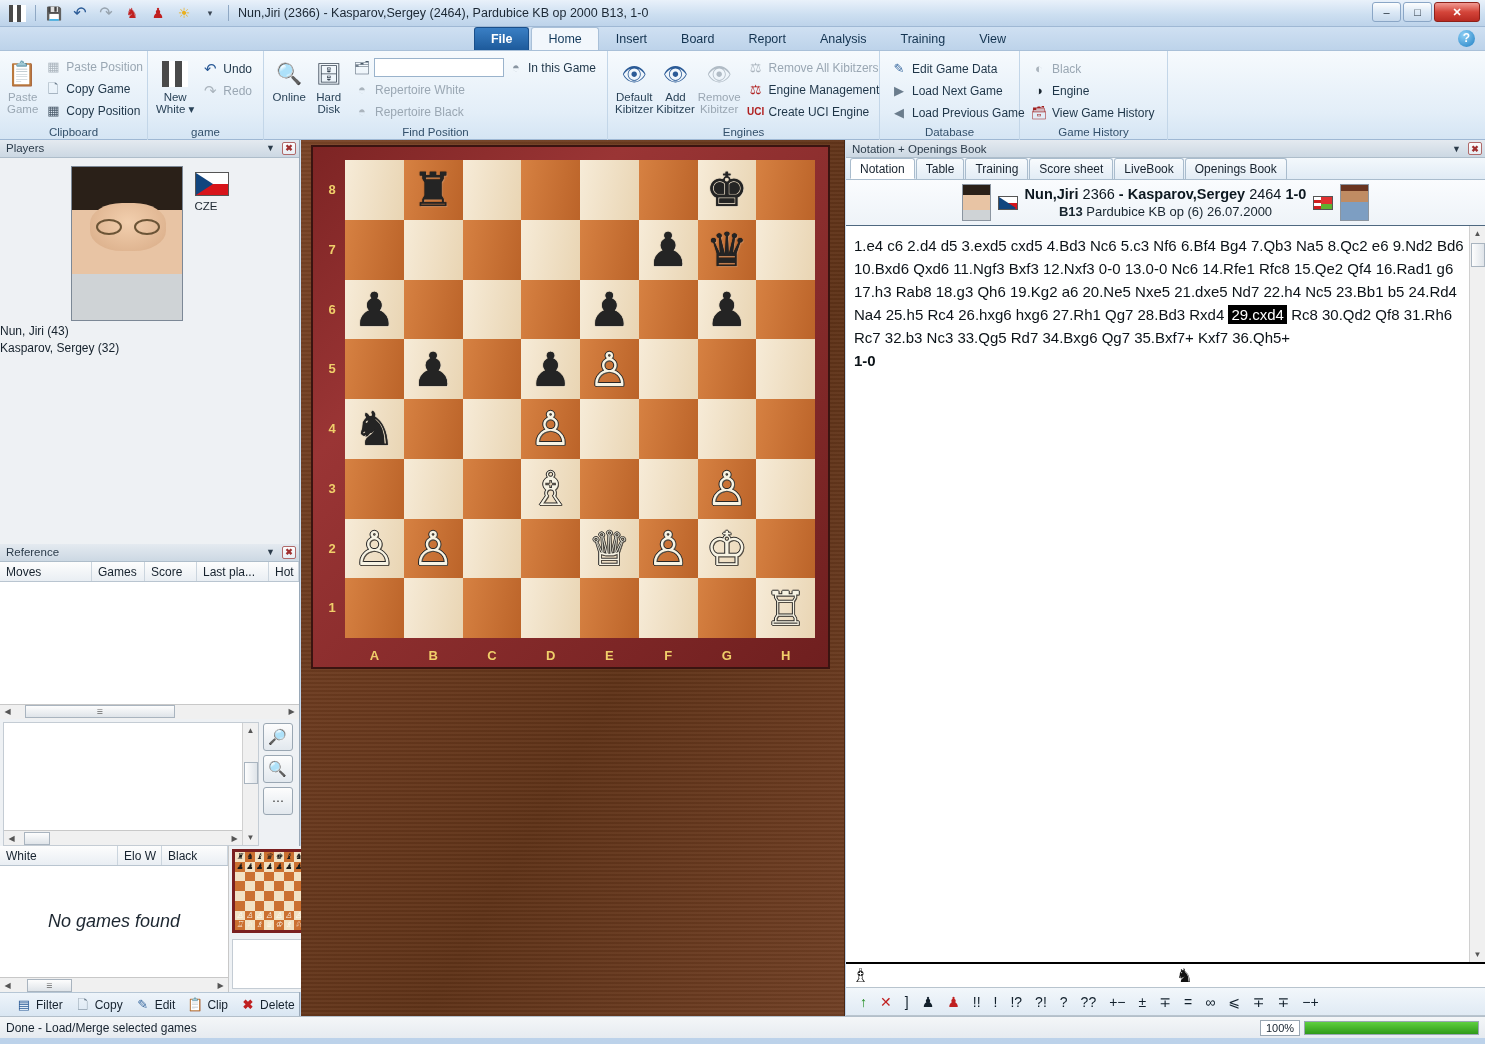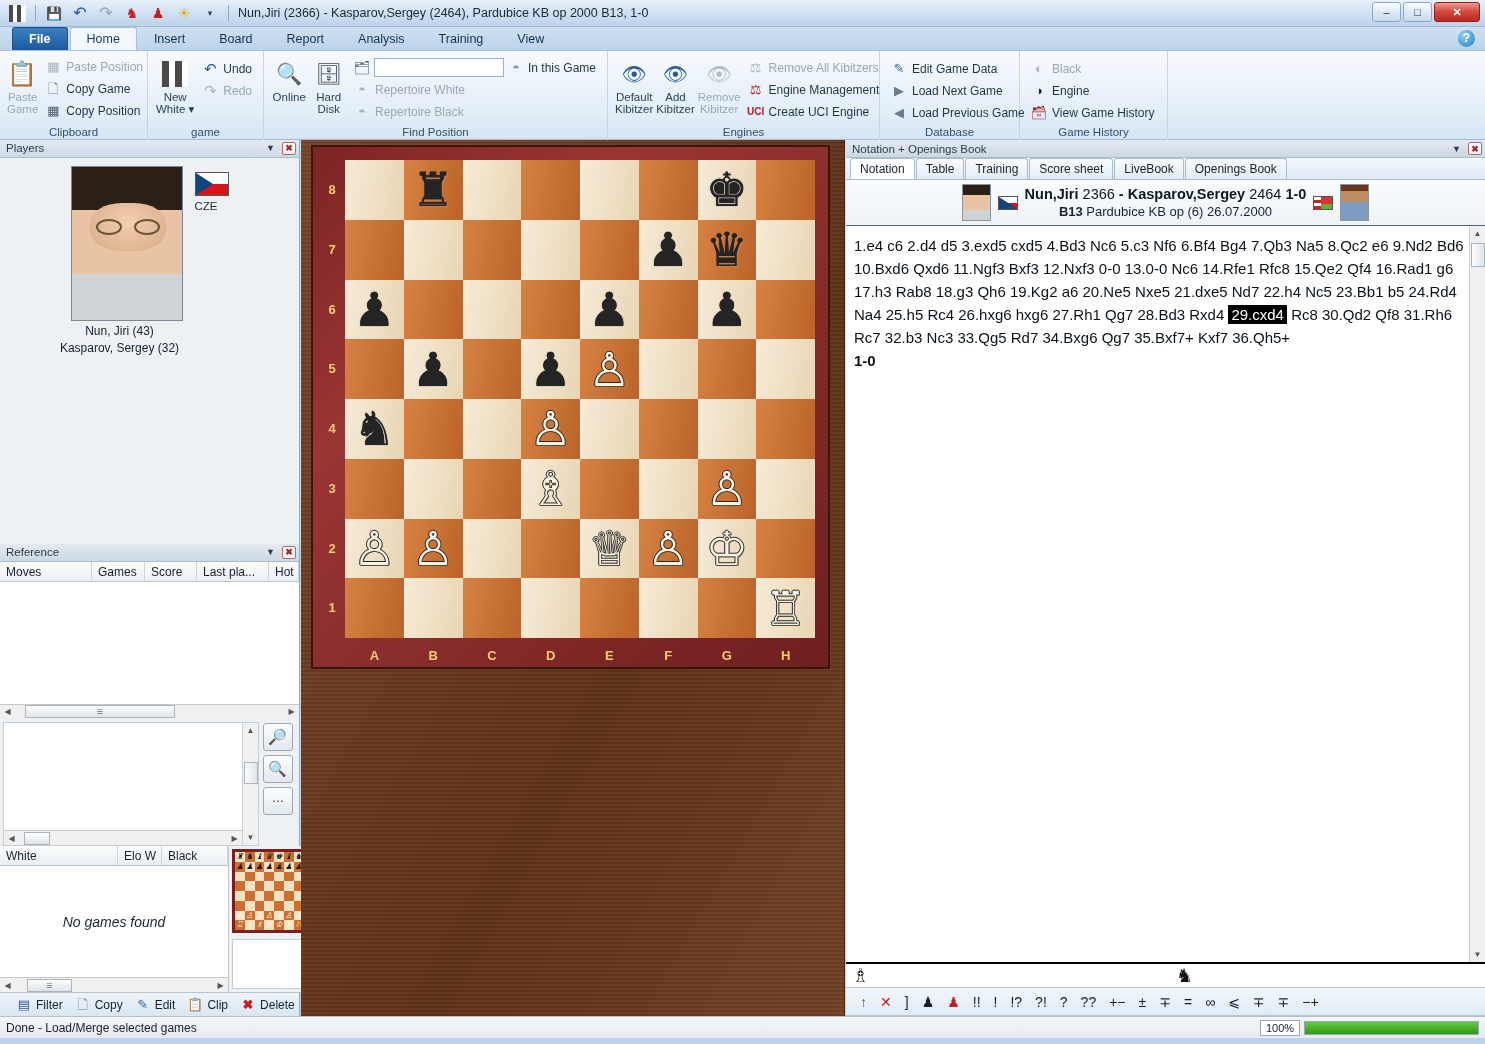--- a/index.html
+++ b/index.html
@@ -46,20 +46,21 @@
     background: linear-gradient(#f19a92, #d4453a 50%, #b82a22);
     border-color: #8e211a; color: #fff; font-weight: bold;
   }
 
   
   .ribbon-tabs {
     position: absolute; left: 0; top: 27px; width: 1485px; height: 24px;
     background: linear-gradient(#cfe0f2, #bdd3ea);
     display: flex; align-items: flex-end; padding-left: 12px;
     border-bottom: 1px solid #a9c0d8;
+    justify-content: center;
   }
   .rtab {
     height: 23px; padding: 0 16px; display: flex; align-items: center;
     font-size: 12.5px; color: #12324f; border: 1px solid transparent;
     border-bottom: none; border-radius: 3px 3px 0 0;
   }
   .rtab.file {
     background: linear-gradient(#3a7fc4, #1d5a9b); color: #fff; font-weight: bold;
     border-color: #1a4f8a; margin-right: 2px;
   }
@@ -148,21 +149,21 @@
   .flag-cze::before {
     content: ''; position: absolute; left: 0; top: 0;
     border-left: 17px solid #11457e; border-top: 11px solid transparent; border-bottom: 11px solid transparent;
   }
   .flag-blr { background: linear-gradient(#e03030 0 60%, #5fb030 60% 100%); position: relative; }
   .flag-blr::before {
     content: ''; position: absolute; left: 0; top: 0; width: 7px; height: 100%;
     background: repeating-linear-gradient(#fff 0 3px, #d02020 3px 6px);
   }
   .cc { font-size: 11.5px; color: #202a33; margin-top: 4px; }
-  .pname { text-align: center; font-size: 12px; color: #14202b; margin-top: 3px; }
+  .pname { font-size: 12px; color: #14202b; margin-top: 3px; }
 
   .ref-panel { height: 158px; display: flex; flex-direction: column; background: #fff; }
   .grid-hdr {
     height: 20px; background: linear-gradient(#fdfdfd, #e9eef3);
     border-bottom: 1px solid #b9c5d0; display: flex; font-size: 12px; color: #16222e;
   }
   .grid-hdr div { padding: 3px 6px; border-right: 1px solid #cbd5de; white-space: nowrap; overflow: hidden; }
   .grid-body { flex: 1; background: #fff; }
   .hscroll {
     height: 15px; background: #f0f0f0; border-top: 1px solid #c8c8c8;
@@ -190,21 +191,21 @@
     width: 30px; height: 28px; border: 1px solid #9aa7b3; border-radius: 3px;
     background: linear-gradient(#fdfdfd, #e2e8ee); display: flex; align-items: center; justify-content: center;
     font-size: 15px; color: #2a6b2a;
   }
 
   .games-panel { flex: 1; background: #fff; display: flex; flex-direction: column; }
   .games-top { display: flex; flex: 1; }
   .games-list { flex: 1; display: flex; flex-direction: column; border-right: 1px solid #c8c8c8; }
   .nogames {
     flex: 1; display: flex; align-items: center; justify-content: center;
-    font-style: italic; font-size: 14px; color: #1c2630;
+    font-style: italic; font-size: 18px; color: #1c2630;
   }
   .thumbcol { width: 90px; background: #eef1f4; padding: 3px; }
   .mini-board {
     width: 84px; height: 84px; border: 3px solid #7a2020;
     background: #6b3b1f; display: grid; grid-template-columns: repeat(8,1fr); grid-template-rows: repeat(8,1fr);
   }
   .mini-board i { font-size: 8px; line-height: 9.5px; text-align: center; }
   .mini-note { width: 84px; height: 50px; background: #fff; border: 1px solid #c4ccd4; margin-top: 6px; position: relative; }
   .bottom-tools {
     height: 24px; background: linear-gradient(#eef4fa, #d9e6f2);

